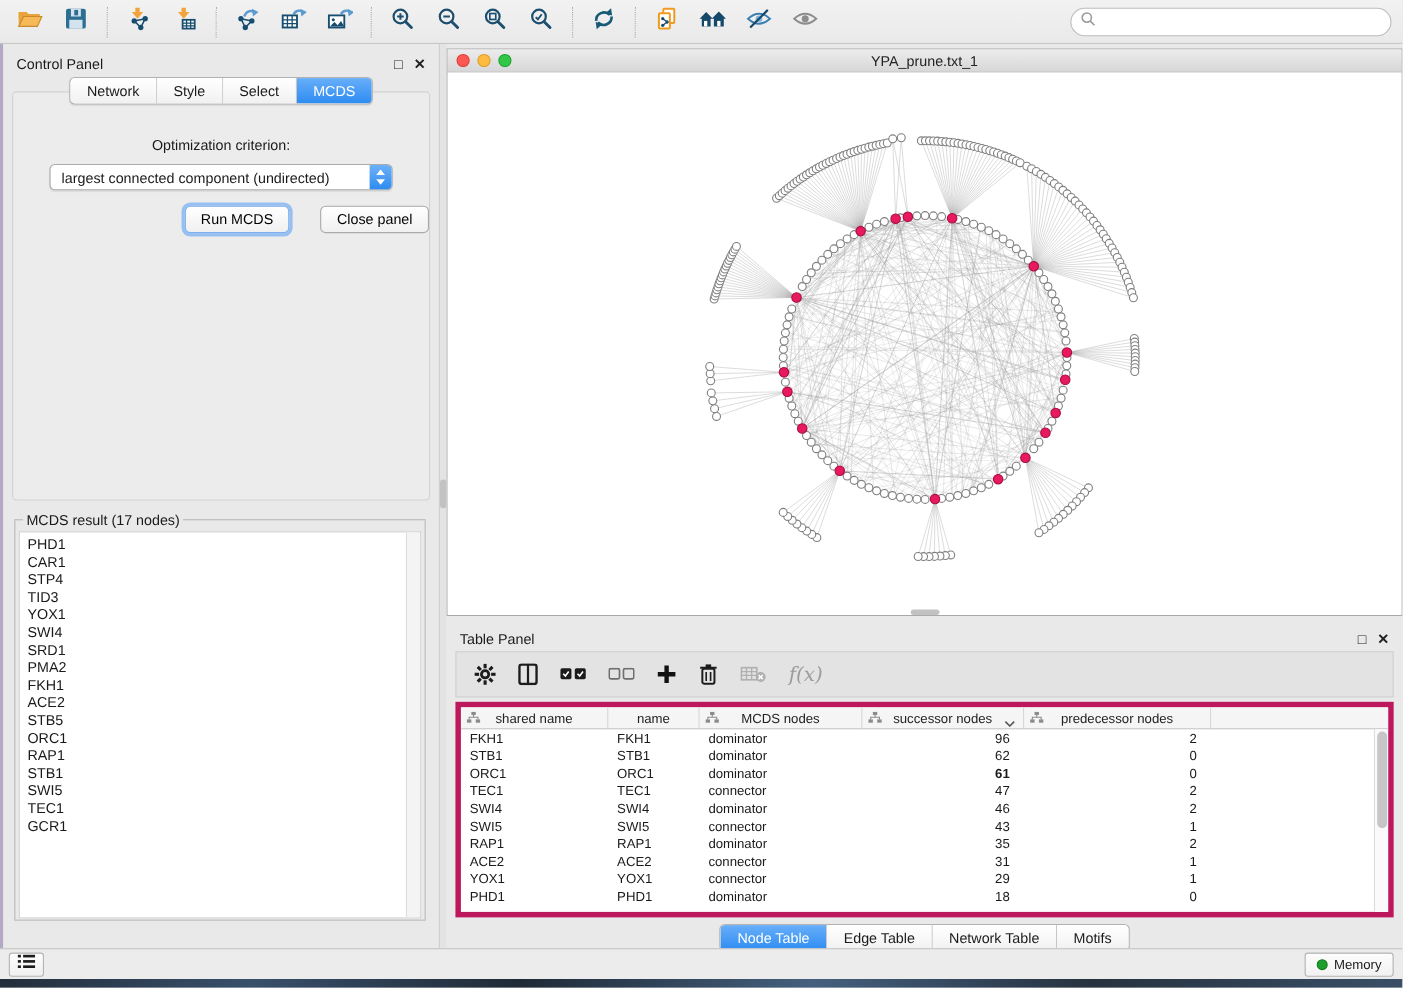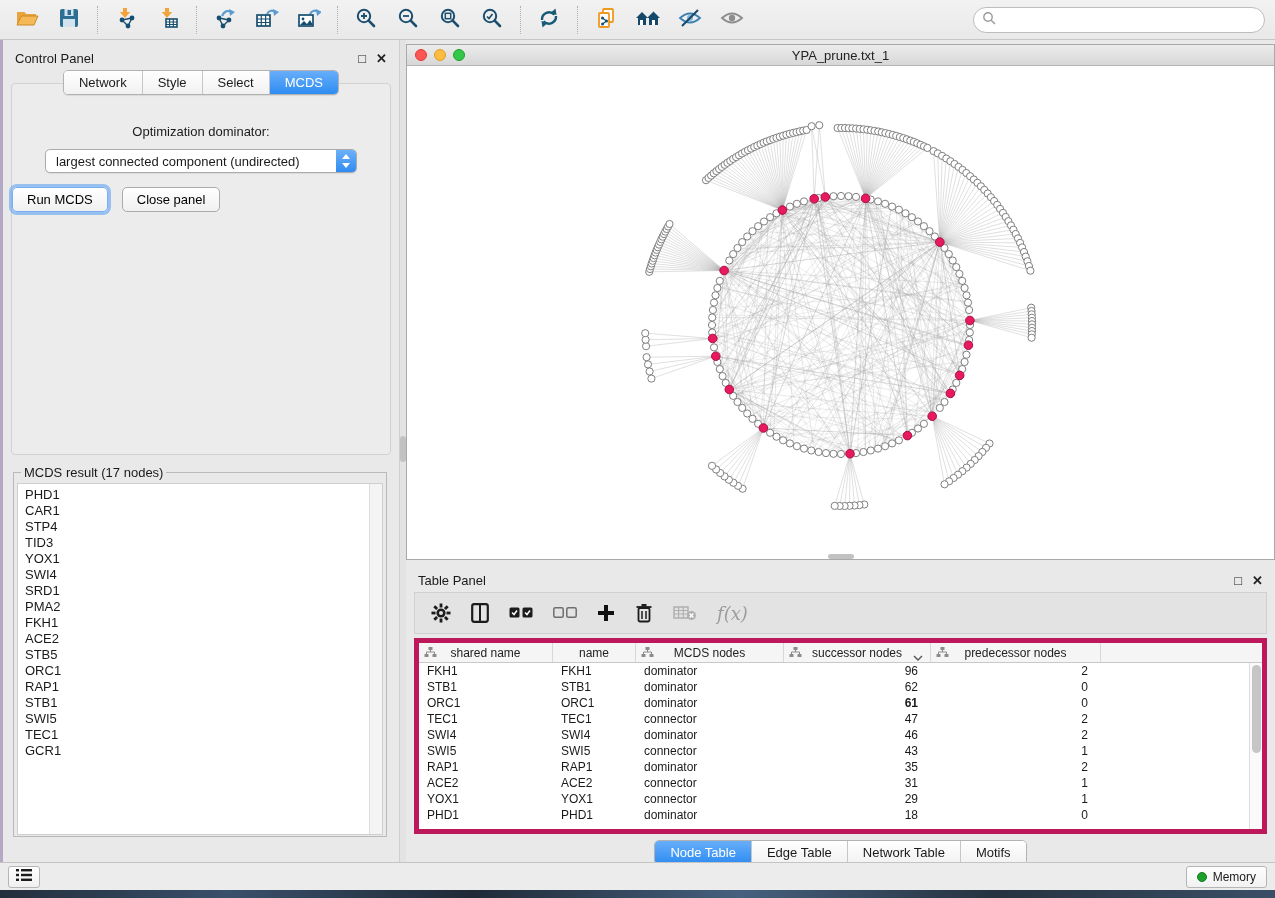--- a/index.html
+++ b/index.html
@@ -36,21 +36,21 @@
   .seg .seg-btn:last-child { border-right:none; }
   .seg .sel { background:linear-gradient(#67aef9,#2e8cf2); color:#fff; }
   .inner-panel { margin:-12px 8px 0 8px; border:1px solid #d2d2d2; border-radius:4px; background:#ececec;
     padding-top:26px; height:372px; position:relative; z-index:1; }
   .opt-label { text-align:center; font-size:13px; margin-top:14px; }
   .dropdown { margin:10px auto 0 auto; width:312px; height:24px; background:#fff; border:1px solid #ababab;
     border-radius:5px; display:flex; align-items:center; position:relative; box-shadow:0 1px 1px rgba(0,0,0,.07); }
   .dropdown .dd-text { font-size:13px; padding-left:10px; flex:1; }
   .dd-stepper { width:20px; height:22px; background:linear-gradient(#6cb1f9,#2f8bf0); border-radius:0 4px 4px 0;
     display:flex; flex-direction:column; align-items:center; justify-content:center; gap:2px; }
-  .btn-row { display:flex; justify-content:flex-start; gap:14px; margin-top:14px; }
+  .btn-row { display:flex; justify-content:flex-end; gap:28px; margin-top:14px; }
   .mac-btn { font-family:"Liberation Sans",sans-serif; font-size:13px; padding:4px 14px;
     background:linear-gradient(#ffffff,#f0f0f0); border:1px solid #ababab; border-radius:5px; cursor:default; }
   .focus-ring { box-shadow:0 0 0 3px rgba(106,169,244,.65); border-color:#7aaef0; }
 
   .result-box { margin:10px 12px 0 10px; border:1px solid #b9b9b9; padding:3px; height:372px; }
   .result-box legend { font-size:13px; padding:0 3px; margin-left:4px; }
   .result-list { background:#fff; border:1px solid #cfcfcf; height:352px; position:relative;
     padding:3px 0 0 7px; font-size:13px; line-height:16px; overflow:hidden; }
   .result-scrolltrack { position:absolute; right:0; top:0; width:13px; height:100%; background:#f4f4f4; border-left:1px solid #ddd; }
   .result-item { height:16px; }
@@ -258,21 +258,21 @@
       </div>
       <div class="tabs-row">
           <div class="seg" id="cp-tabs">
             <button class="seg-btn">Network</button>
             <button class="seg-btn">Style</button>
             <button class="seg-btn">Select</button>
             <button class="seg-btn sel">MCDS</button>
           </div>
         </div>
       <div class="inner-panel">
-        <div class="opt-label">Optimization dominator:</div>
+        <div class="opt-label">Optimization criterion:</div>
         <div class="dropdown">
           <span class="dd-text">largest connected component (undirected)</span>
           <span class="dd-stepper">
             <svg width="10" height="6" viewBox="0 0 10 6">
                 <path d="M5 0l4 5H1z" fill="#fff"></path>
               </svg>
             <svg width="10" height="6" viewBox="0 0 10 6">
                 <path d="M5 6L1 1h8z" fill="#fff"></path>
               </svg>
           </span>

